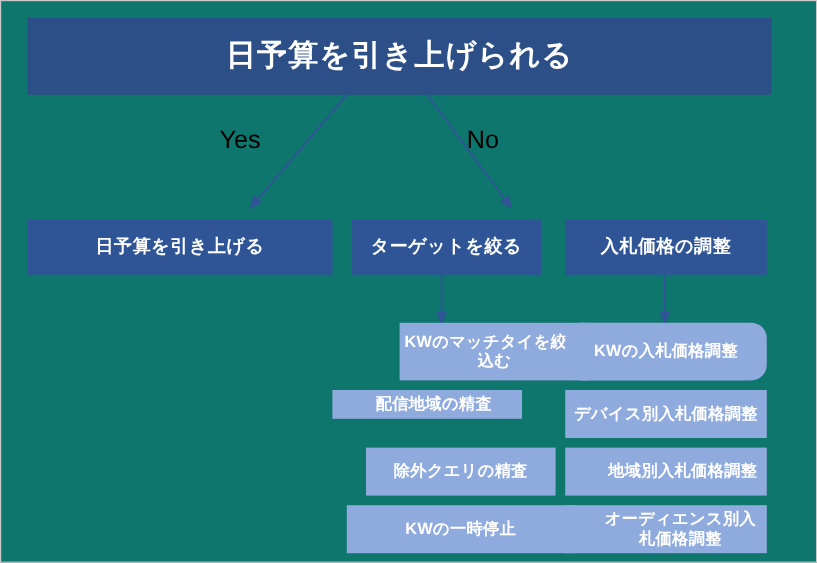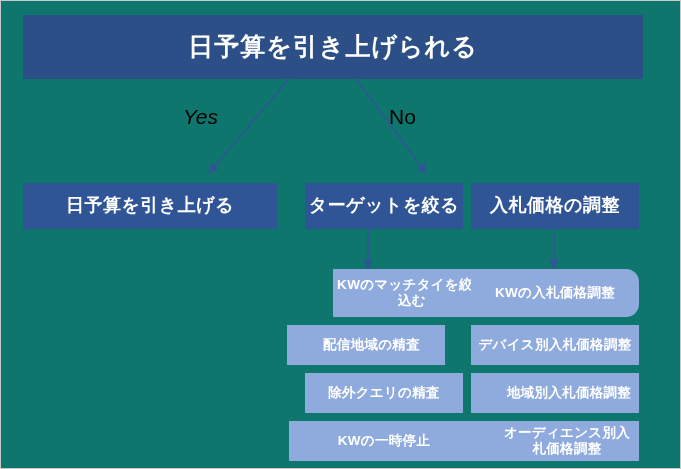--- a/index.html
+++ b/index.html
@@ -30,21 +30,21 @@
     line-height: 1.18;
   }
   .root-box {
     background: #2b4f86;
     font-size: 25px;
     font-weight: bold;
     letter-spacing: 1px;
   }
   .lvl1-box {
     background: #2f5597;
-    font-size: 18px;
+    font-size: 15px;
     font-weight: bold;
     letter-spacing: 0.5px;
   }
   .leaf-box {
     background: #8faadc;
     font-size: 13.5px;
     font-weight: bold;
     letter-spacing: 0.3px;
     padding: 2px 4px;
   }
@@ -81,39 +81,39 @@
 
     <line x1="367" y1="228" x2="367" y2="268" stroke="#2f5597" stroke-width="1.6" marker-end="url(#arrowhead)"></line>
 
     <line x1="553" y1="228" x2="553" y2="268" stroke="#2f5597" stroke-width="1.6" marker-end="url(#arrowhead)"></line>
   </svg>
 
   <div class="box root-box" style="left:22px; top:14px; width:620px; height:64px;">
     <span>日予算を引き上げられる</span>
   </div>
 
-  <div class="edge-label" style="left:182px; top:104px;font-style:italic;">Yes</div>
+  <div class="edge-label" style="left:182px; top:104px;">Yes</div>
   <div class="edge-label" style="left:388px; top:104px;">No</div>
 
   <div class="box lvl1-box" style="left:22px; top:182px; width:254px; height:46px;">
     <span>日予算を引き上げる</span>
   </div>
 
-  <div class="box lvl1-box" style="left:304px; top:182px; width:158px; height:46px;">
+  <div class="box lvl1-box" style="left:292px; top:182px; width:158px; height:46px;">
     <span>ターゲットを絞る</span>
   </div>
 
   <div class="box lvl1-box" style="left:470px; top:182px; width:168px; height:46px;">
     <span>入札価格の調整</span>
   </div>
 
   <div class="box leaf-box" style="left:288px; top:268px; width:158px; height:48px;margin-left:44px;">
     <span>KWのマッチタイを絞り込む</span>
   </div>
-  <div class="box leaf-box" style="left:286px; top:324px; width:158px; height:40px;padding-left:15px;">
+  <div class="box leaf-box" style="left:276px; top:324px; width:158px; height:24px;padding-left:15px;">
     <span>配信地域の精査</span>
   </div>
   <div class="box leaf-box" style="left:288px; top:372px; width:158px; height:40px;margin-left:16px;">
     <span>除外クエリの精査</span>
   </div>
   <div class="box leaf-box" style="left:288px; top:420px; width:190px; height:40px;">
     <span>KWの一時停止</span>
   </div>
 
   <div class="box leaf-box" style="left:470px; top:268px; width:168px; height:48px;border-radius:13px;">

